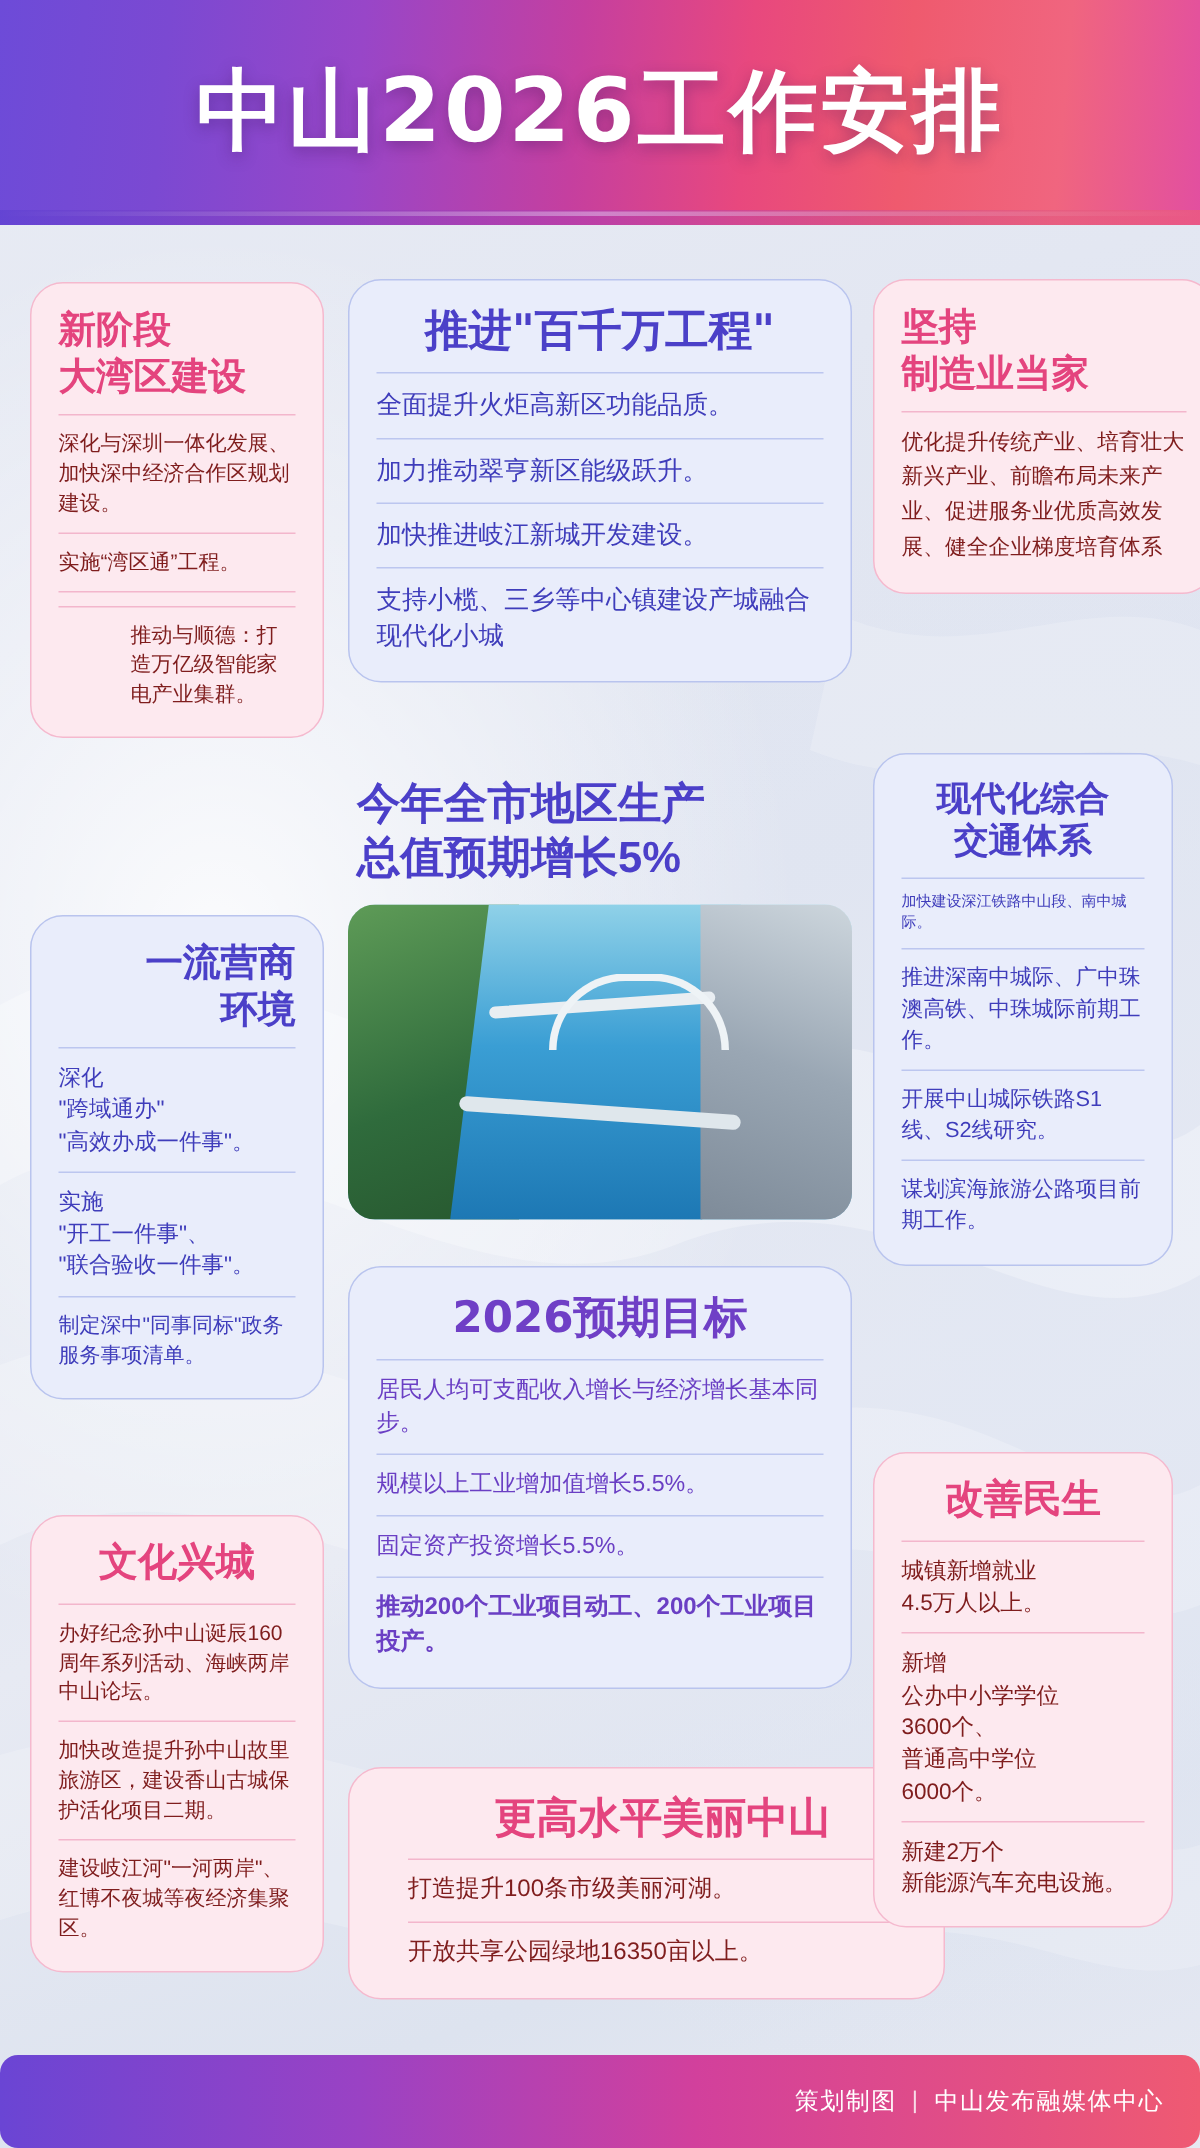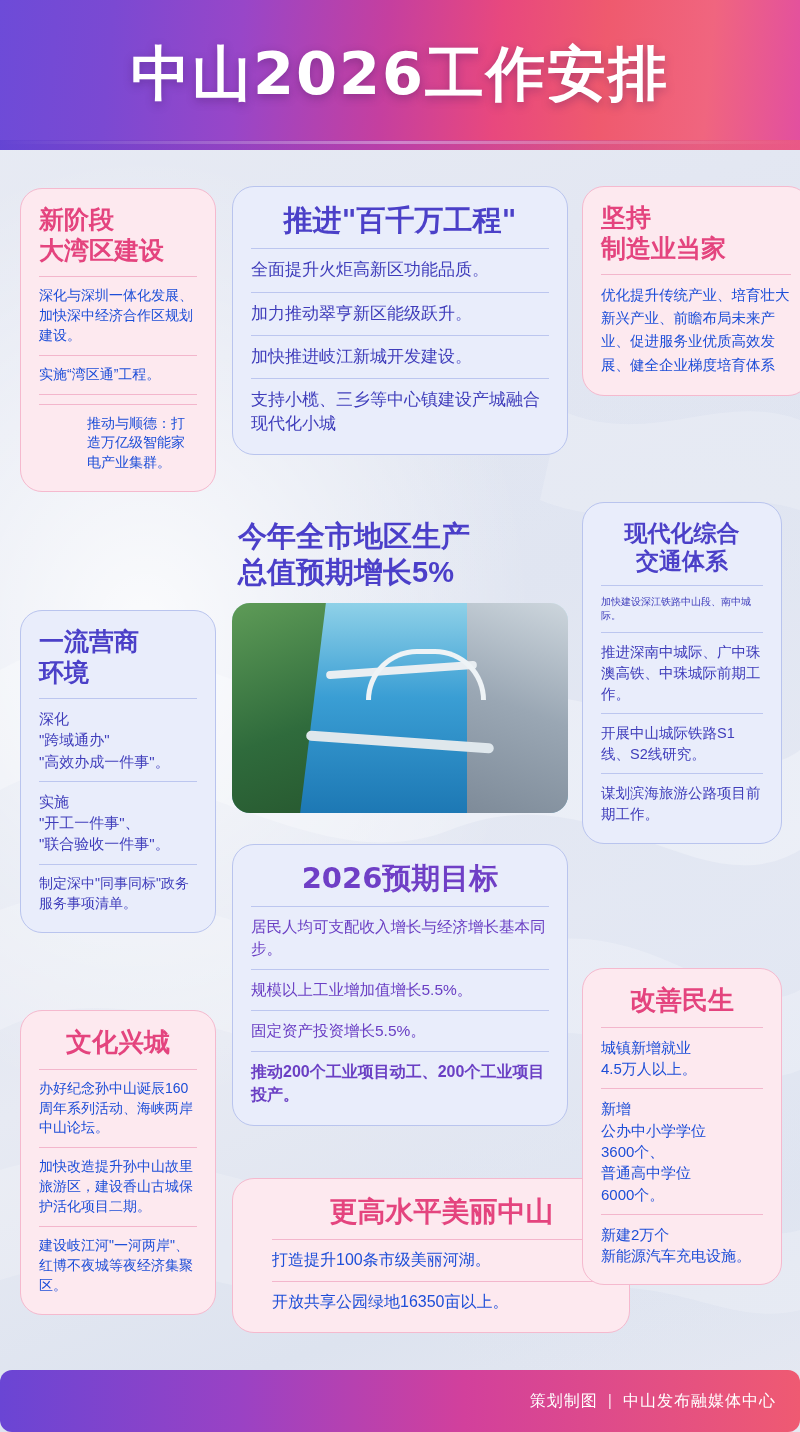--- a/index.html
+++ b/index.html
@@ -46,26 +46,26 @@
     padding:16px 18px 18px 18px;
   }
   .card.pink{background:#fde9ef;border:1.5px solid #f5b9ce;}
   .card.blue{background:#e9edfb;border:1.5px solid #b9c4ee;}
   .card.white{background:#f6f8fe;border:1.5px solid #c9d2f0;}
   .card-title{
     font-weight:bold;line-height:1.22;margin-bottom:10px;
     font-family:"DejaVu Sans","Liberation Sans",sans-serif;
   }
   .t-pink{color:#e4447e;}
-  .t-blue{color:#4b40c8;}
+  .t-blue{color:#4b40c8;text-align:right;}
   .t-purple{color:#6f3fc6;}
   .hr-pink{border:0;border-top:1.5px solid #f3b6cc;margin:9px 0;}
   .hr-blue{border:0;border-top:1.5px solid #bcc6ef;margin:9px 0;}
   .item{line-height:1.42;}
-  .i-pink{color:#1d4ed8;}
+  .i-pink{color:#7f1d1d;}
   .i-blue{color:#3f3dbb;}
   .i-purple{color:#6a3fc4;}
   
   #card-newstage{left:20px;top:20px;width:196px;}
   #card-bqw{left:232px;top:18px;width:336px;}
   #card-manufacture{left:582px;top:18px;width:228px;}
   #card-gdp{left:232px;top:350px;width:336px;}
   #card-business{left:20px;top:442px;width:196px;}
   #card-transport{left:582px;top:334px;width:200px;}
   #card-2026goal{left:232px;top:676px;width:336px;}

